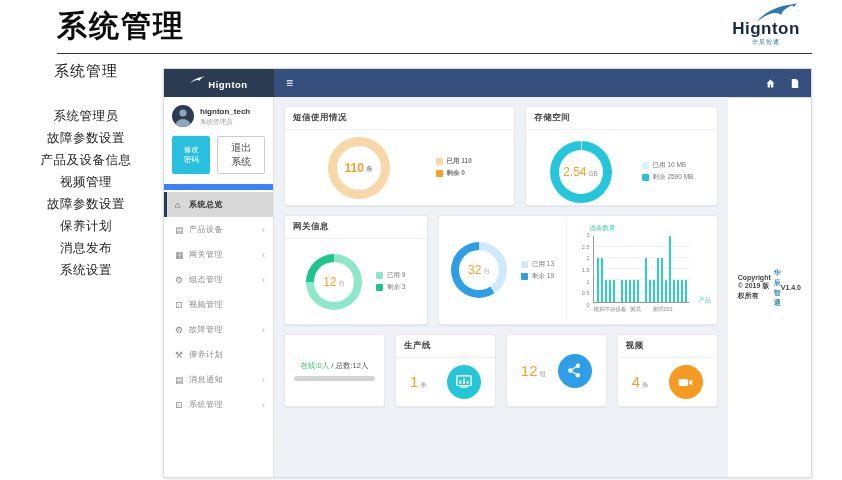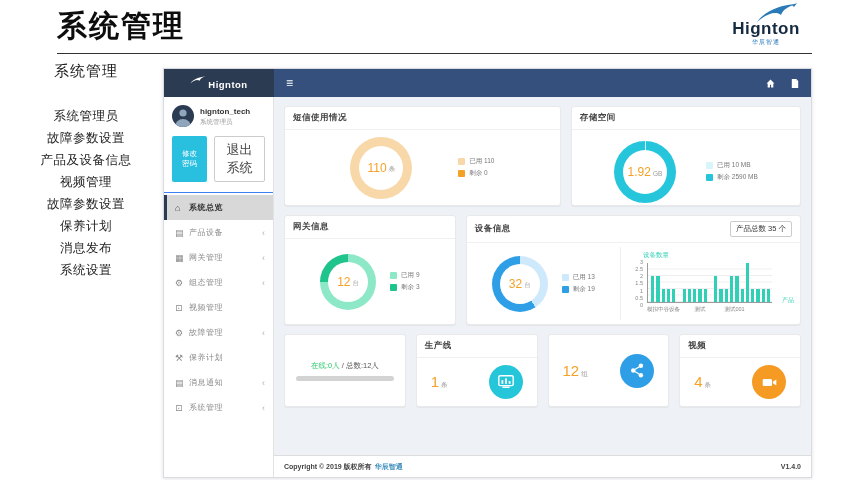--- a/index.html
+++ b/index.html
@@ -28,32 +28,32 @@
   .hamburger { font-size:12px; cursor:pointer; }
   .nav-right { margin-left:auto; display:flex; align-items:center; gap:16px; }
   .nav-ic { display:flex; align-items:center; cursor:pointer; }
 
   .app-body { flex:1; display:flex; min-height:0; }
   .sidebar { width:110px; background:#fff; border-right:1px solid #e2e2e2; display:flex; flex-direction:column; }
   .user-block { display:flex; gap:6px; padding:8px 8px 2px; align-items:flex-start; }
   .avatar { width:22px; height:22px; border-radius:50%; background:#2b3b52; position:relative; overflow:hidden; flex:0 0 22px; }
   .user-name { font-size:8px; font-weight:bold; color:#333; padding-top:2px; }
   .user-role { font-size:6.5px; color:#9a9a9a; margin-top:2px; }
-  .user-actions { display:flex; gap:7px; padding:7px 8px 10px; border-bottom:1px solid #3b82f6; }
+  .user-actions { display:flex; gap:7px; padding:7px 8px 10px; border-bottom:6px solid #3b82f6; }
   .btn-cyan { background:#29bfdf; color:#fff; font-size:7.5px; padding:4px 8px; border:none; border-radius:2px; cursor:pointer; font-family:inherit; }
-  .btn-plain { background:#fff; color:#444; font-size:13px; padding:4px 8px; border:1px solid #ccc; border-radius:2px; cursor:pointer; font-family:inherit; }
+  .btn-plain { background:#fff; color:#444; font-size:10px; padding:4px 8px; border:1px solid #ccc; border-radius:2px; cursor:pointer; font-family:inherit; }
 
   .menu { flex:1; padding-top:2px; }
   .menu-item { display:flex; align-items:center; height:25px; padding:0 8px; color:#8a8a8a; font-size:8px; cursor:pointer; border-left:3px solid transparent; }
   .menu-item.active { background:#d8d8d8; color:#333; font-weight:bold; border-left:3px solid #2b3b52; }
   .mi-icon { width:14px; font-size:9px; text-align:left; }
   .mi-label { letter-spacing:0.5px; }
   .mi-chevron { margin-left:auto; font-size:9px; color:#b0b0b0; }
 
-  .content { flex:1; display:flex; flex-direction:column; min-width:0; }
+  .content { flex:1; display:flex; flex-direction:row; min-width:0; }
   .content-main { flex:1; padding:9px 10px 0; display:flex; flex-direction:column; gap:9px; overflow:hidden; }
   .row { display:flex; gap:10px; }
   .row1 { height:100px; } .row2 { height:110px; } .row3 { height:73px; }
   .card { background:#fff; border:1px solid #e9e9e9; border-radius:3px; box-shadow:0 1px 1px rgba(0,0,0,.05); display:flex; flex-direction:column; min-width:0; }
   .card-header { flex:0 0 auto; padding:5px 8px; border-bottom:1px solid #f0f0f0; font-size:8.5px; font-weight:bold; color:#444; display:flex; align-items:center; letter-spacing:0.5px; }
   .card-body { flex:1; display:flex; align-items:center; justify-content:center; min-height:0; }
   .c-sms { flex:277; } .c-storage { flex:230;gap:8px; }
   .c-gateway { flex:172; } .c-device { flex:338; }
   .row3 .card { flex:1; }
 
@@ -64,21 +64,21 @@
   .donut--lg { width:62px; height:62px; }
   .donut--md { width:56px; height:56px; }
   .donut::after { content:""; position:absolute; inset:9px; background:#fff; border-radius:50%; }
   .donut--md::after { inset:8px; }
   .donut-center { position:absolute; inset:0; display:flex; align-items:center; justify-content:center; gap:2px; z-index:1; }
   .donut-num { font-size:12px; color:#f5a127; }
   .donut-unit { font-size:6.5px; color:#999; margin-top:3px; }
   .legend { display:flex; flex-direction:column; gap:3px; }
   .legend-row { display:flex; align-items:center; gap:4px; font-size:6.5px; color:#777; }
   .legend-sq { width:7px; height:7px; border-radius:1px; flex:0 0 7px; }
-  .gap-lg { gap:46px; } .gap-md { gap:30px; } .gap-sm { gap:14px; }
+  .gap-lg { gap:46px;font-weight:bold; } .gap-md { gap:30px; } .gap-sm { gap:14px; }
 
   .device-body { display:flex; align-items:stretch; padding:0; }
   .device-left { flex:0 0 46%; display:flex; align-items:center; justify-content:center; gap:14px; }
   .chart-box { flex:1; border-left:1px solid #efefef; position:relative; margin:4px 0; }
   .chart-title { position:absolute; left:22px; top:4px; font-size:6.5px; color:#2fd0b5; }
   .plot { position:absolute; left:26px; right:28px; top:16px; bottom:17px; border-left:1px solid #9b9b9b; border-bottom:1px solid #9b9b9b;
           background-image:linear-gradient(to top,#eee 1px,transparent 1px); background-size:100% 16.66%; }
   .bars { position:absolute; inset:0 2px 0 3px; display:flex; align-items:flex-end; gap:2px; }
   .bar { flex:1; }
   .yticks { position:absolute; left:0; width:24px; top:12px; bottom:12px; display:flex; flex-direction:column; justify-content:space-between; align-items:flex-end; font-size:5.5px; color:#888; padding-right:2px; }
@@ -245,21 +245,21 @@
                       <span>剩余 0</span>
                     </div>
                   </div>
               </div>
             </div>
             <div class="card c-storage">
               <div class="card-header">存储空间</div>
               <div class="card-body donut-wrap gap-md">
                 <div class="donut donut--lg" style="background: conic-gradient(rgb(216, 245, 250) 0deg, rgb(216, 245, 250) 1.38462deg, rgb(37, 198, 220) 1.38462deg, rgb(37, 198, 220) 360deg);">
                   <div class="donut-center">
-                    <span class="donut-num">1.92</span>
+                    <span class="donut-num">2.54</span>
                     <span class="donut-unit">GB</span>
                   </div>
                 </div>
                 <div class="legend">
                     <div class="legend-row">
                       <span class="legend-sq" style="background: rgb(216, 245, 250);"></span>
                       <span>已用 10 MB</span>
                     </div>
                     <div class="legend-row">
                       <span class="legend-sq" style="background: rgb(37, 198, 220);"></span>
@@ -286,24 +286,20 @@
                       <span>已用 9</span>
                     </div>
                     <div class="legend-row">
                       <span class="legend-sq" style="background: rgb(31, 196, 141);"></span>
                       <span>剩余 3</span>
                     </div>
                   </div>
               </div>
             </div>
             <div class="card c-device">
-              <div class="card-header">
-                <span>设备信息</span>
-                <button class="prod-btn">产品总数 35 个</button>
-              </div>
               <div class="card-body device-body">
                 <div class="device-left">
                   <div class="donut donut--md" style="background: conic-gradient(rgb(205, 233, 251) 0deg, rgb(205, 233, 251) 146.25deg, rgb(46, 159, 230) 146.25deg, rgb(46, 159, 230) 360deg);">
                     <div class="donut-center">
                       <span class="donut-num">32</span>
                       <span class="donut-unit">台</span>
                     </div>
                   </div>
                   <div class="legend">
                       <div class="legend-row">

